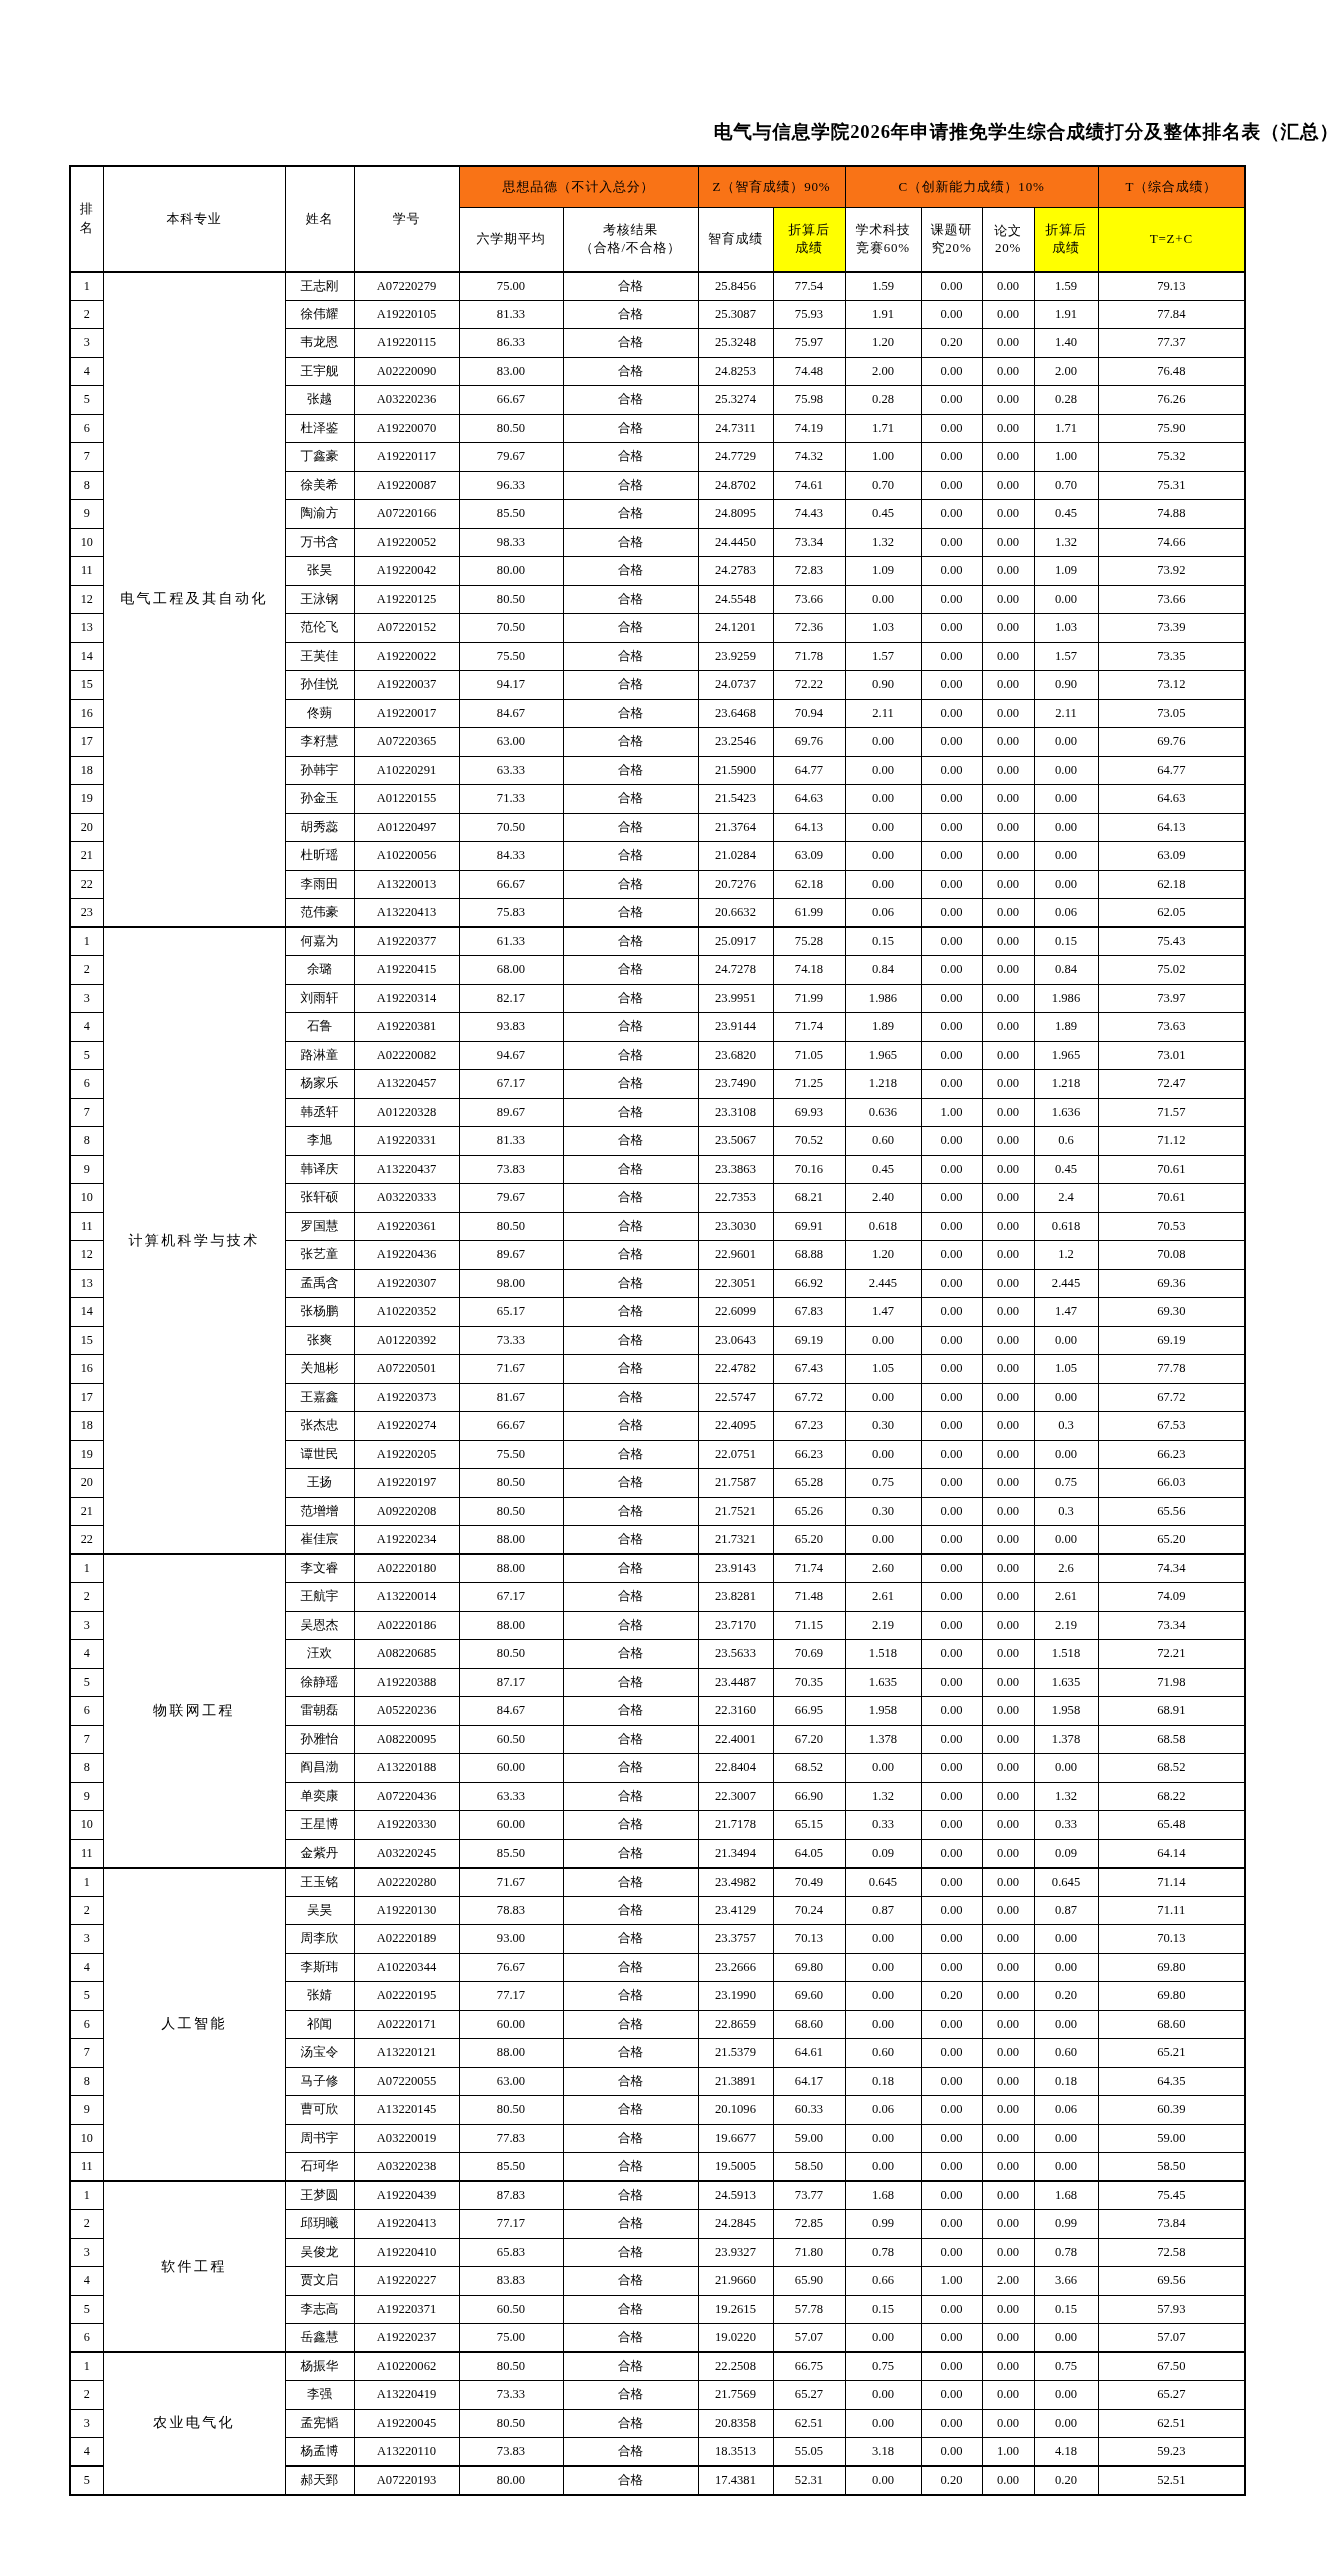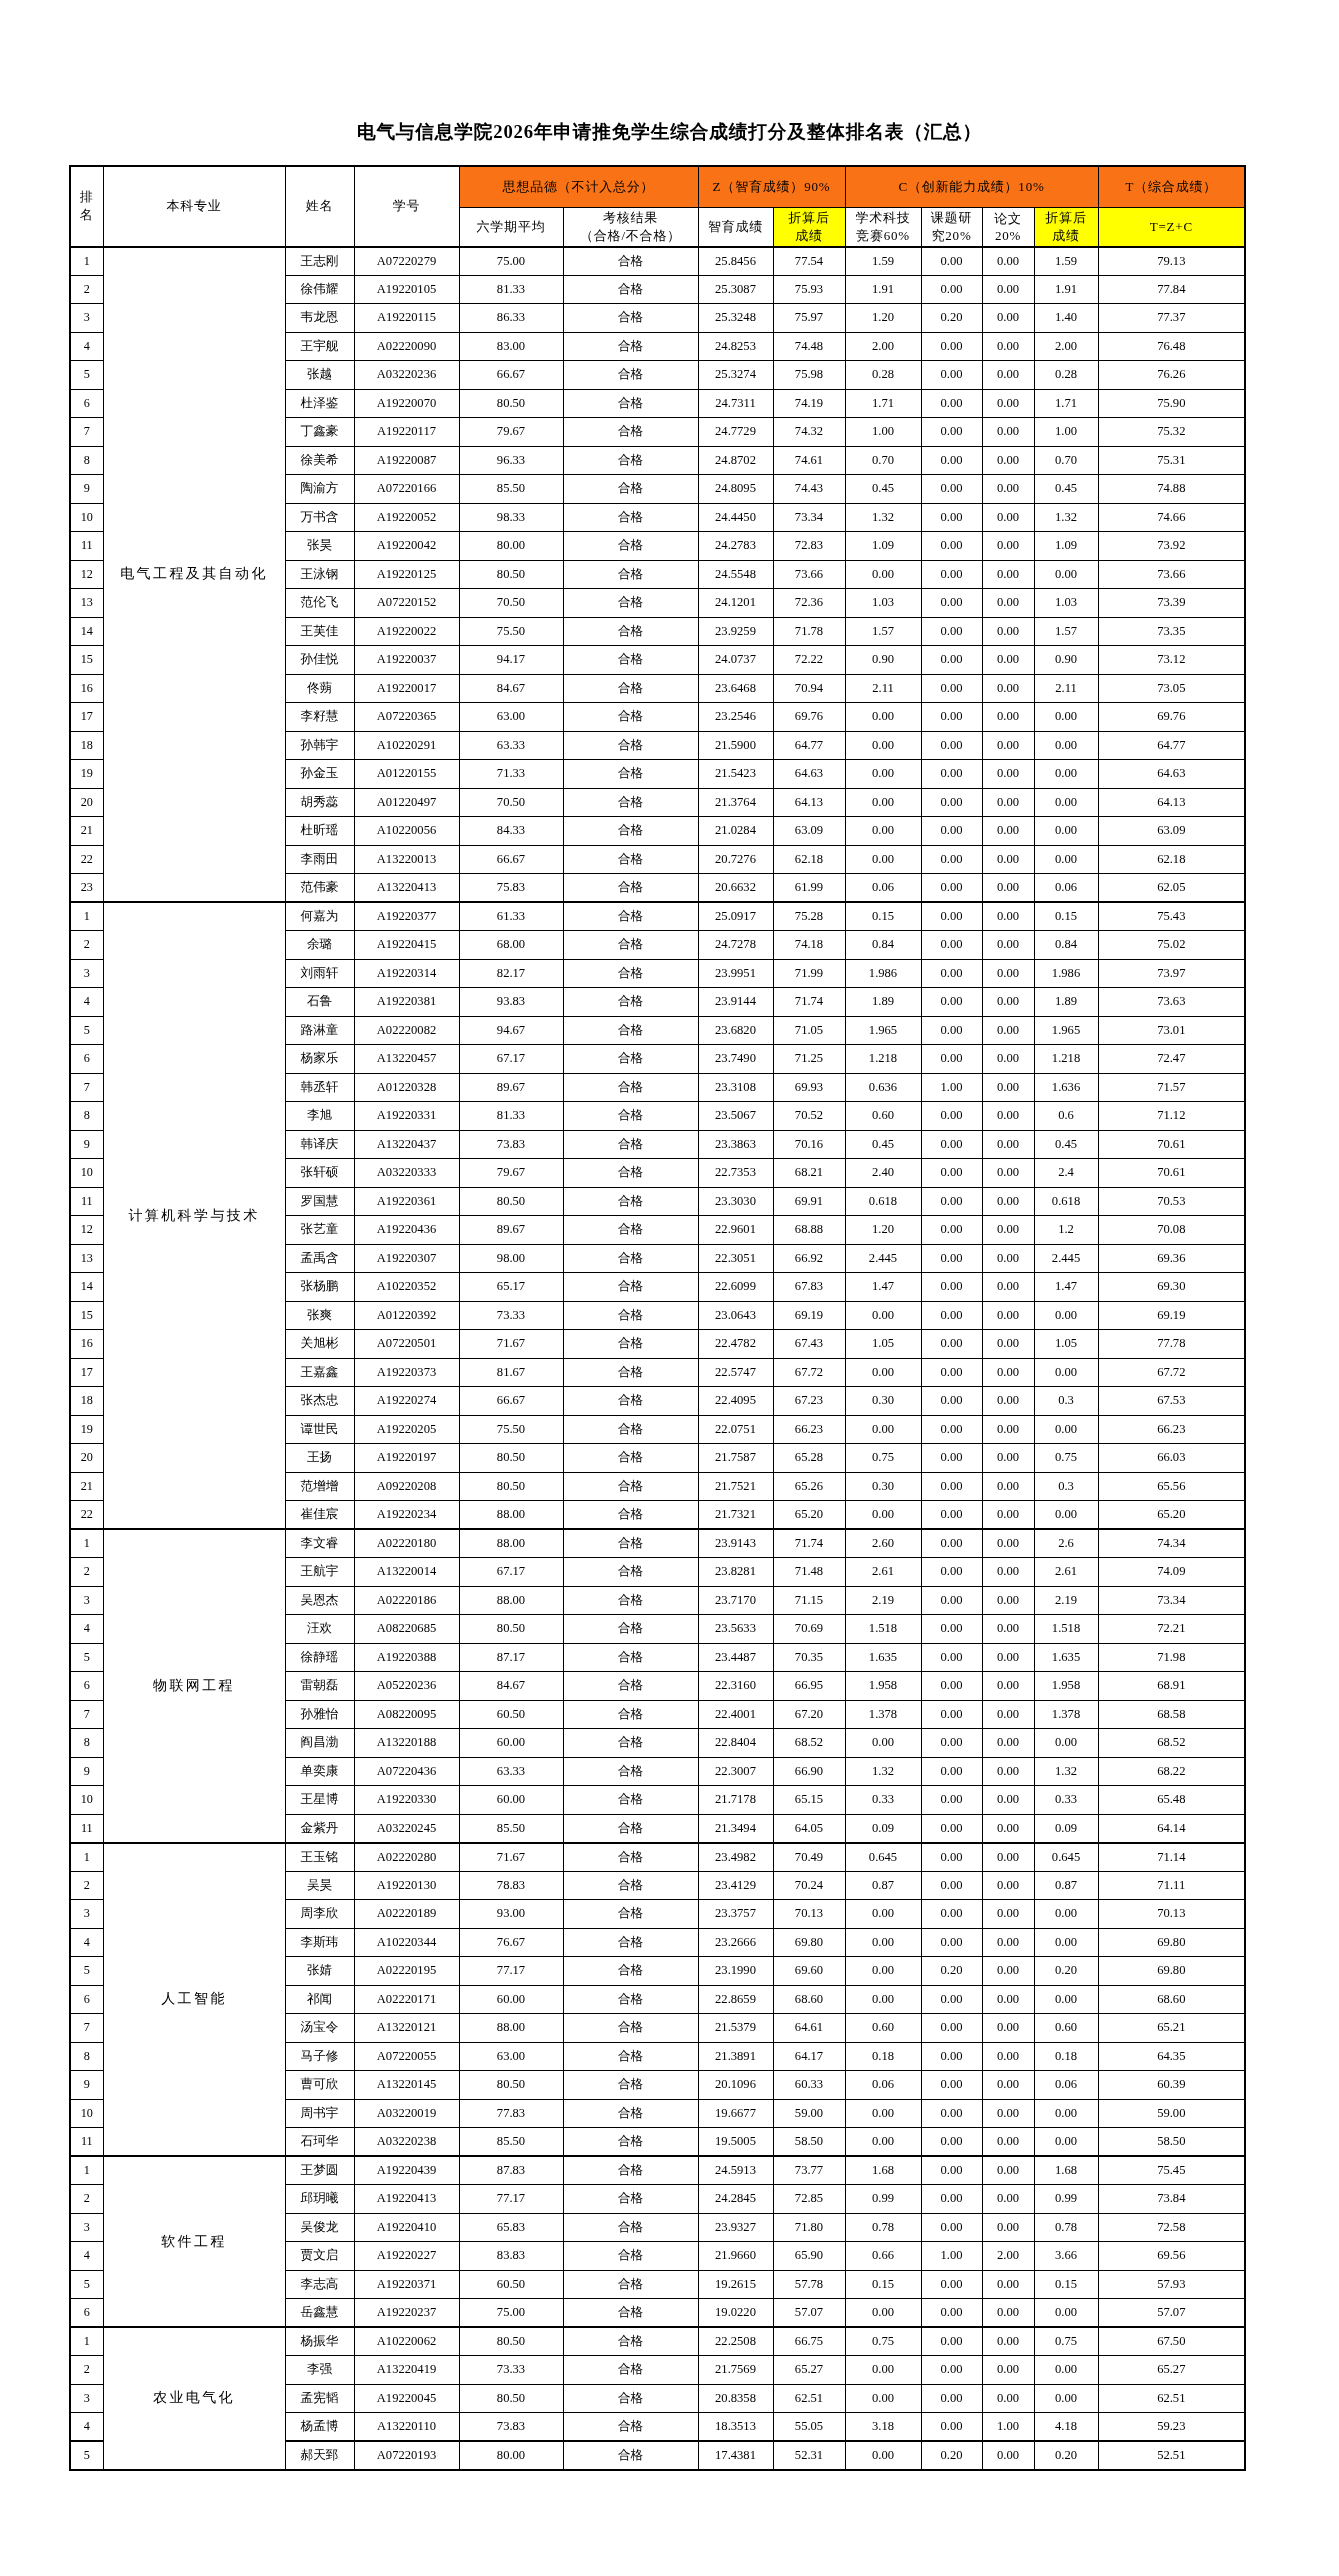--- a/index.html
+++ b/index.html
@@ -1,34 +1,34 @@
 <!DOCTYPE html>
 <html style="font-size:13px"><head>
 <meta charset="utf-8">
 <style>
   html,body { margin:0; padding:0; background:#fff; }
   body {
     width:1339px; height:2576px; overflow:hidden;
     font-family:"Liberation Serif","DejaVu Serif",serif; color:#000;
   }
   .page-title {
-    margin:119px 0 0 0; text-align:center;
+    margin:119px 0 0 0; text-align:right;
     font-size:18.7px; font-weight:bold; letter-spacing:0.8px;
   }
   table.score-table {
     border-collapse:collapse; table-layout:fixed;
     margin:19.5px 0 0 69px; width:1176px;
     border:2.4px solid #000;
   }
   th, td {
     border:0.8px solid #000; text-align:center; vertical-align:middle;
     padding:0 1.6px; overflow:hidden;
   }
   thead tr.h1 { height:42px; }
-  thead tr.h2 { height:39px;border-radius:27px; }
+  thead tr.h2 { height:64px;border-radius:27px; }
   thead th { font-weight:normal; font-size:13px; white-space:pre-line; letter-spacing:0.8px; }
   th.group { background:#f97316; }
   th.hl { background:#ffff00; }
   th.rank-head span { display:inline-block; width:1.1em; word-break:break-all; line-height:1.4; }
   tbody tr { height:28.5px; }
   tbody td { font-size:12.6px; }
   td.c-rank { font-size:12.2px; }
   td.c-major { letter-spacing:2.4px; font-size:14px; }
   tbody tr.section-start td { border-top:2.4px solid #000; }
   tbody tr:last-child td { border-top:2.4px solid #000; }

